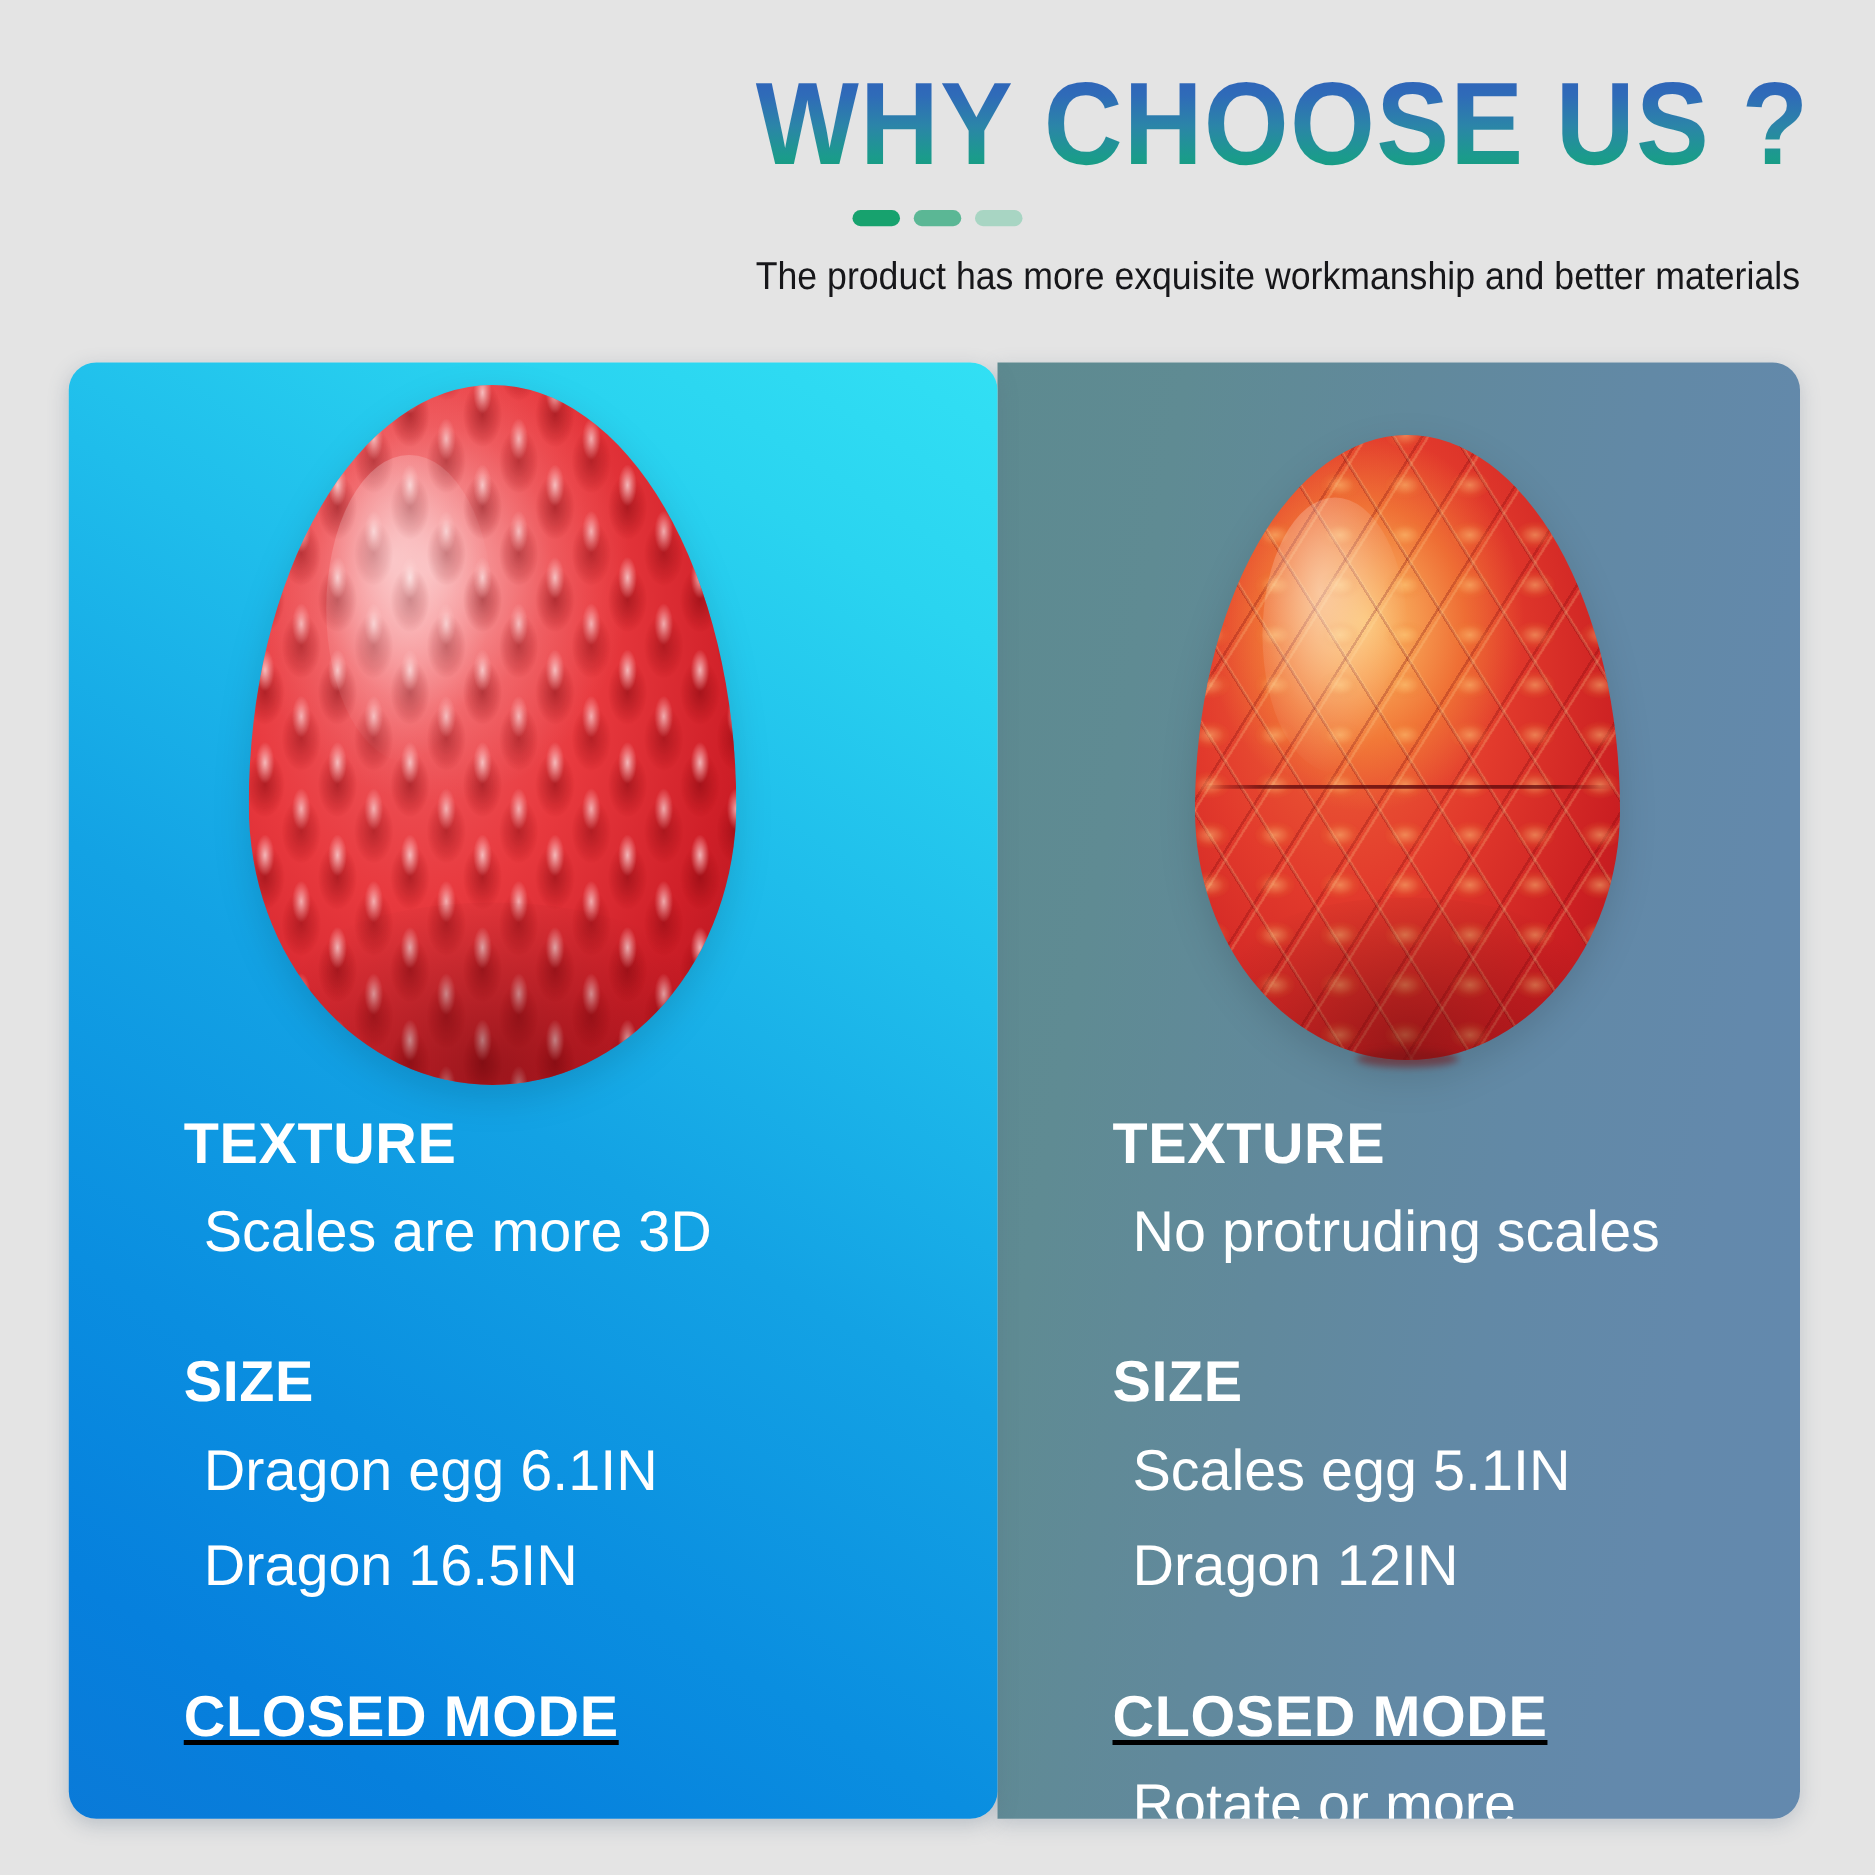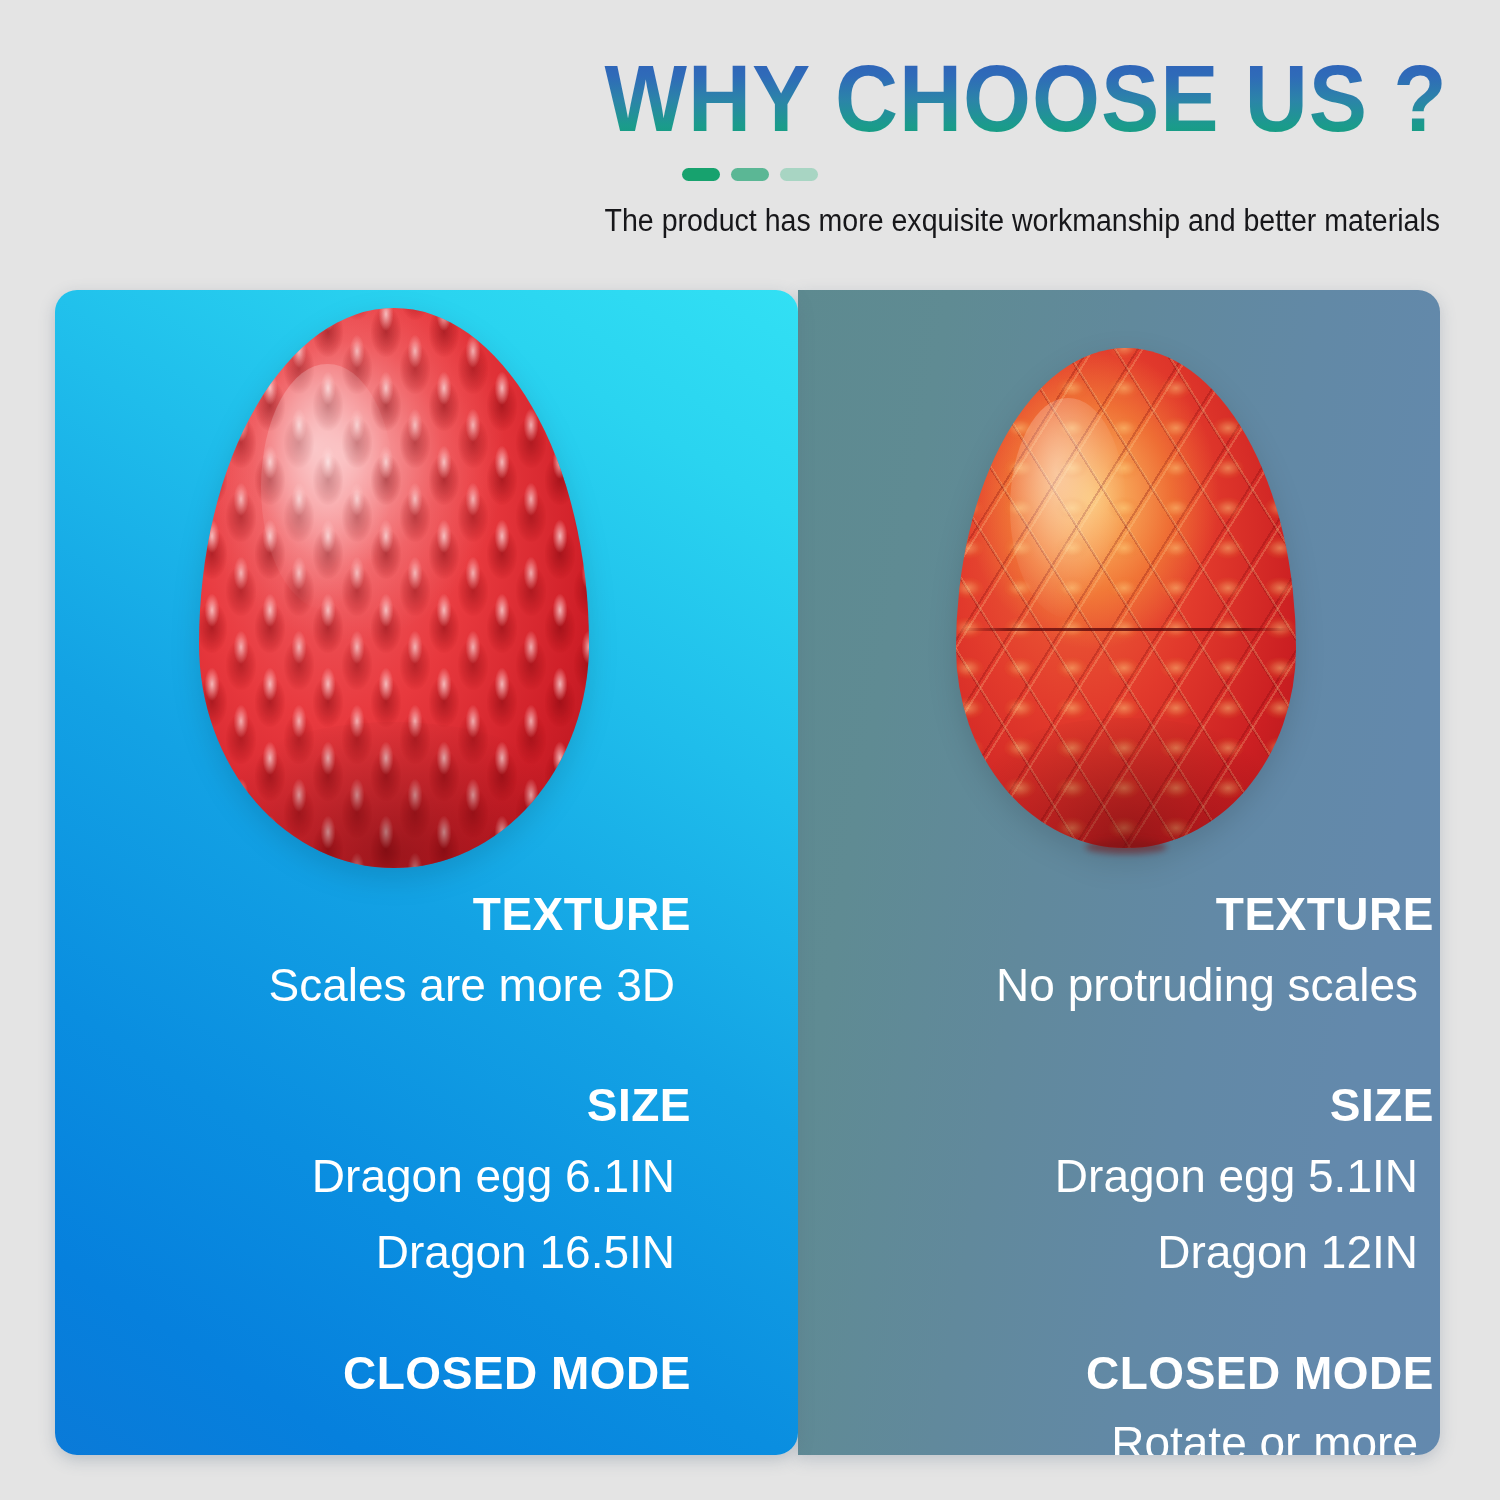--- a/index.html
+++ b/index.html
@@ -226,27 +226,26 @@
     width: 24%;
     height: 14px;
     border-radius: 50%;
     background: rgba(120,20,22,0.55);
     filter: blur(3px);
   }
 
   
   .specs {
     position: absolute;
-    left: 76px;
+    left: 92px;
     top: 600px;
     width: 560px;
-    text-align: right;
   }
   .spec-block { margin-bottom: 66px; }
-  .spec-block:last-child { margin-bottom: 0; }
+  .spec-block:last-child { margin-bottom: 0; text-decoration: underline; }
 
   .spec-head {
     color: #ffffff;
     font-size: 46px;
     font-weight: bold;
     letter-spacing: 0.5px;
     line-height: 1.08;
     margin: 0 0 4px 0;
     white-space: nowrap;
   }
@@ -320,21 +319,21 @@
       </div>
     </div>
 
     <div class="specs">
       <div class="spec-block">
         <p class="spec-head">TEXTURE</p>
         <p class="spec-line">No protruding scales</p>
       </div>
       <div class="spec-block">
         <p class="spec-head">SIZE</p>
-        <p class="spec-line">Dragon egg 5.1IN</p>
+        <p class="spec-line">Scales egg 5.1IN</p>
         <p class="spec-line">Dragon 12IN</p>
       </div>
       <div class="spec-block">
         <p class="spec-head">CLOSED MODE</p>
         <p class="spec-line">Rotate or more</p>
       </div>
     </div>
   </div>
 
 </div>

